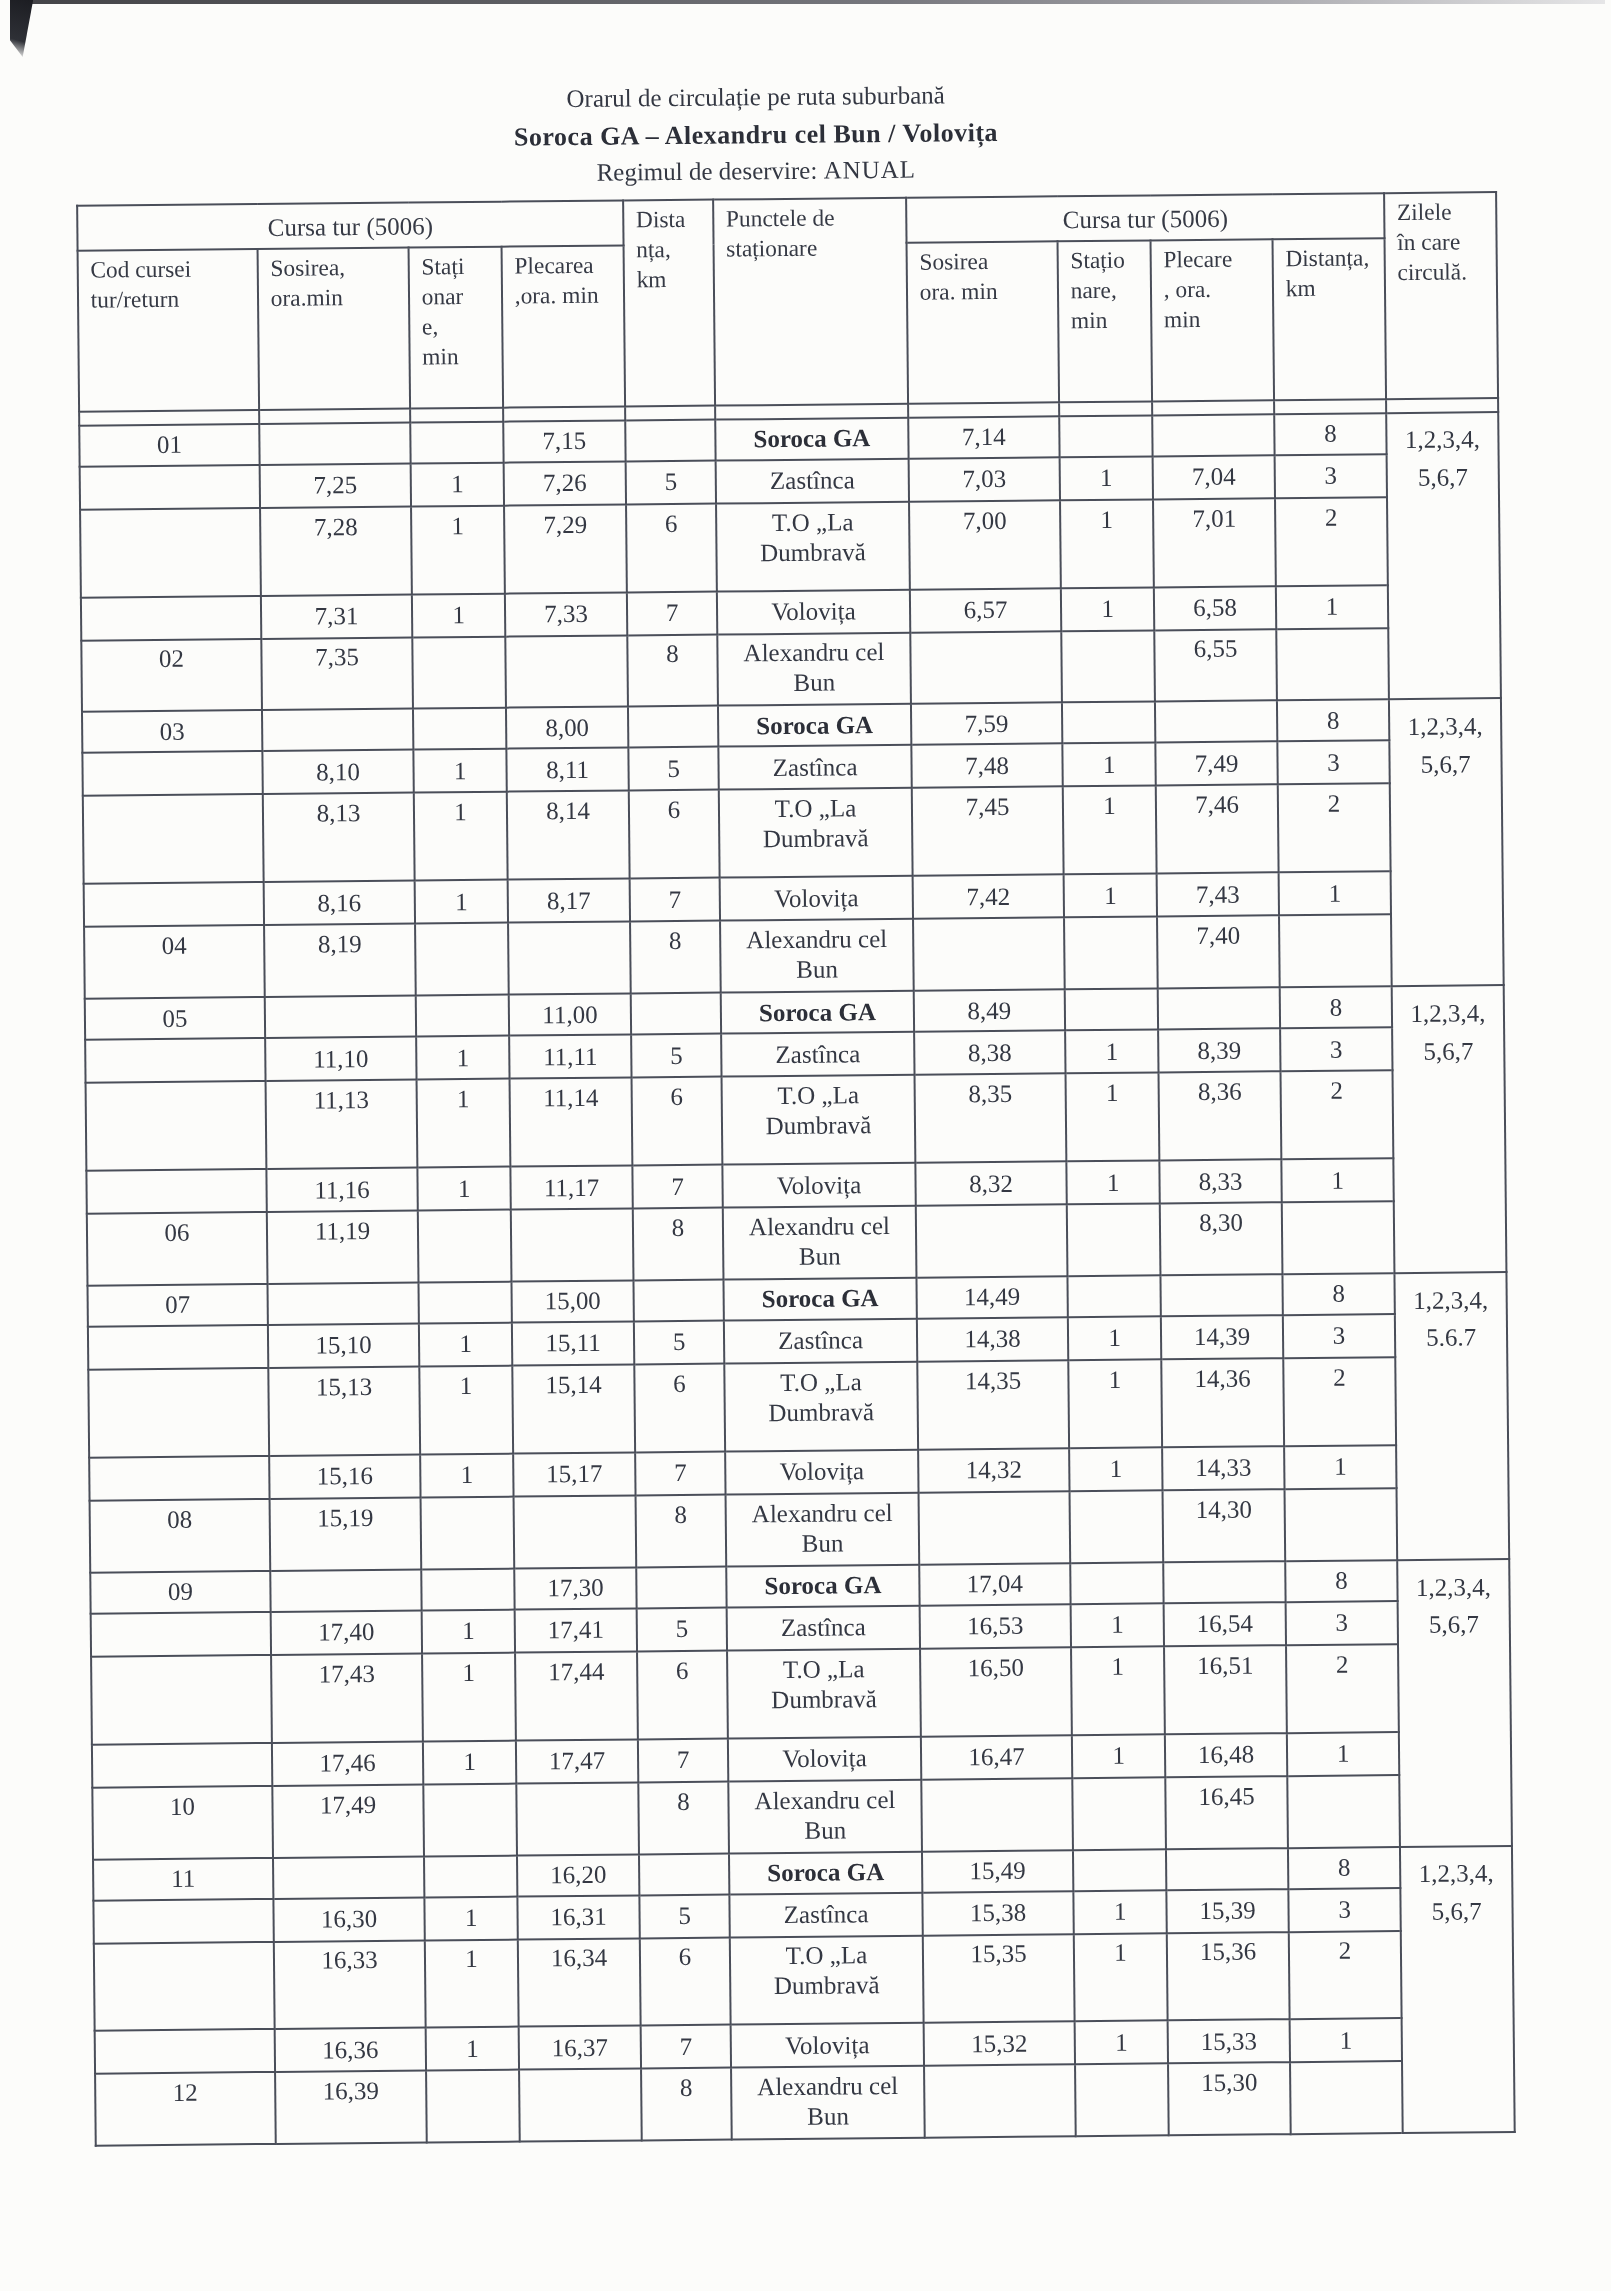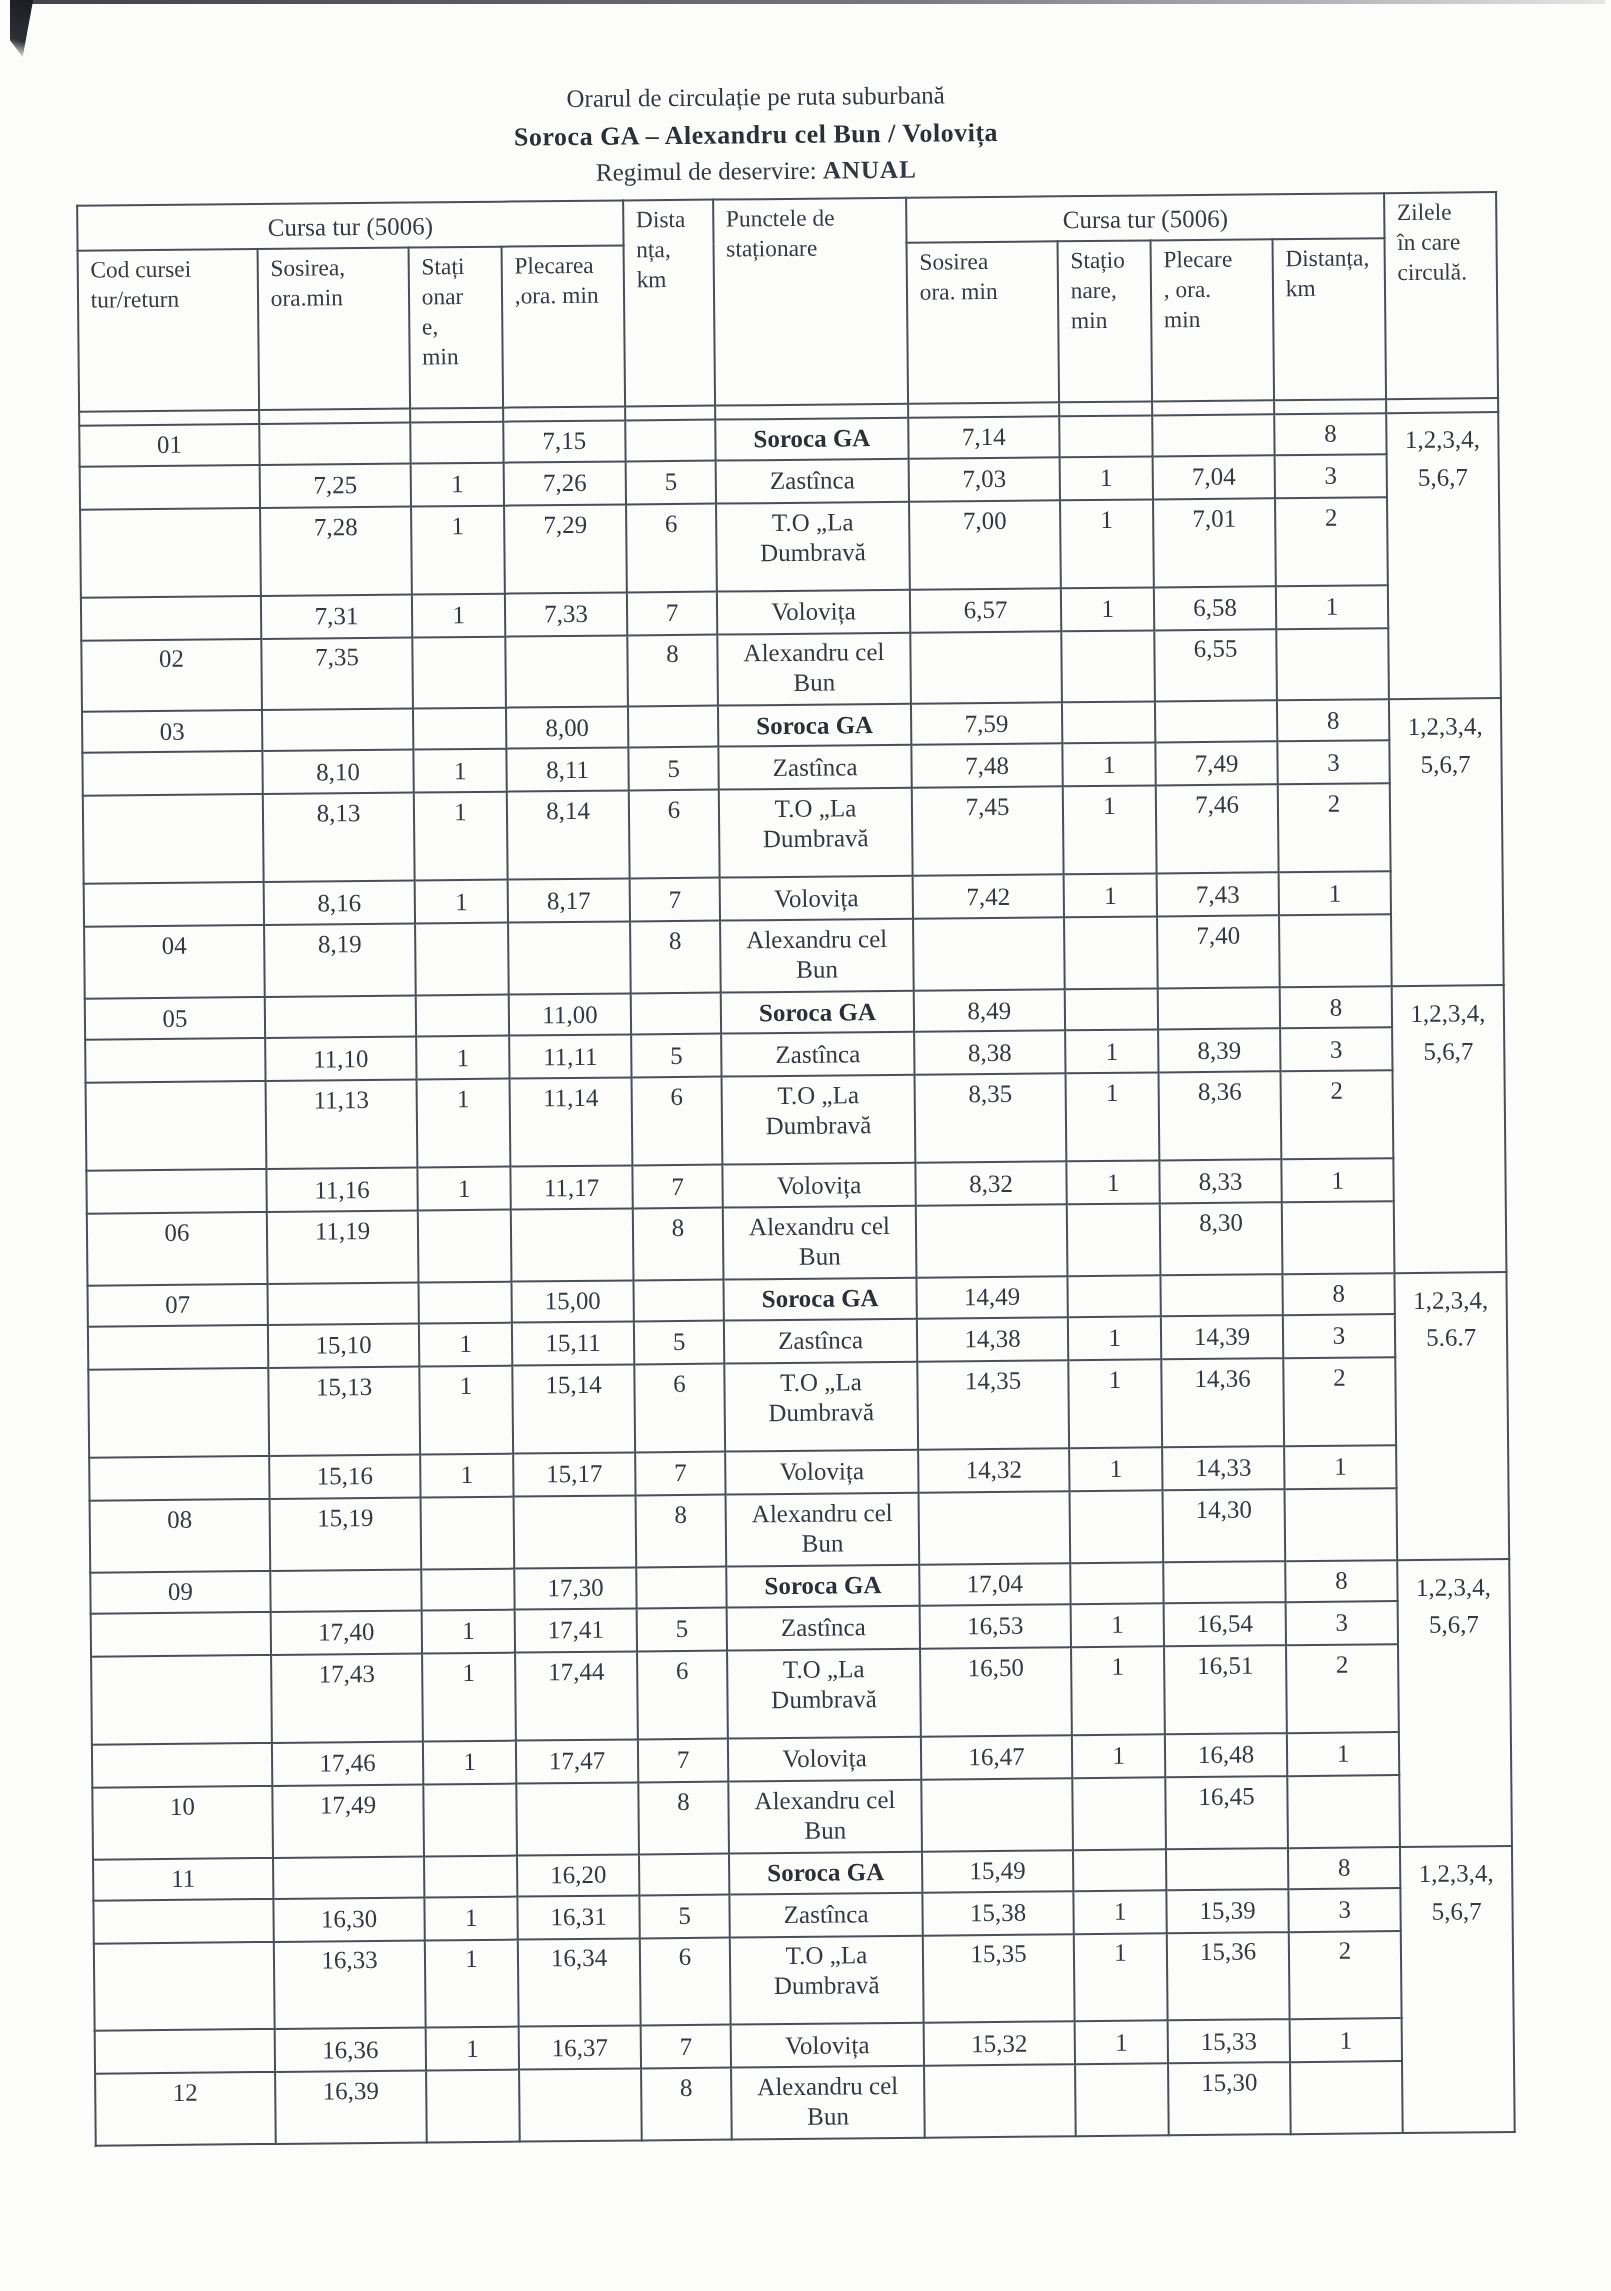--- a/index.html
+++ b/index.html
@@ -33,21 +33,21 @@
   .titles {
     padding-top: 82px;
     width: 1419px;
     margin-left: 83px;
     text-align: center;
     transform: translateX(-29px);
   }
   .t1 { font-size: 25px; }
   .t2 { font-size: 26px; font-weight: bold; margin-top: 8.8px; letter-spacing: 0.5px; color: #2c2f38; }
   .t3 { font-size: 25px; margin-top: 6.8px; }
-  .t3 .regime-value { font-weight: bold; letter-spacing: 1px; }
+  .t3 .regime-value { font-weight: normal; letter-spacing: 1px; }
 
   table {
     margin: 13.7px 0 0 83px;
     width: 1419px;
     table-layout: fixed;
     border-collapse: collapse;
     border: 2.9px solid #4a4e59;
   }
   th, td { border: 2px solid #4a4e59; overflow: hidden; }
   th {

